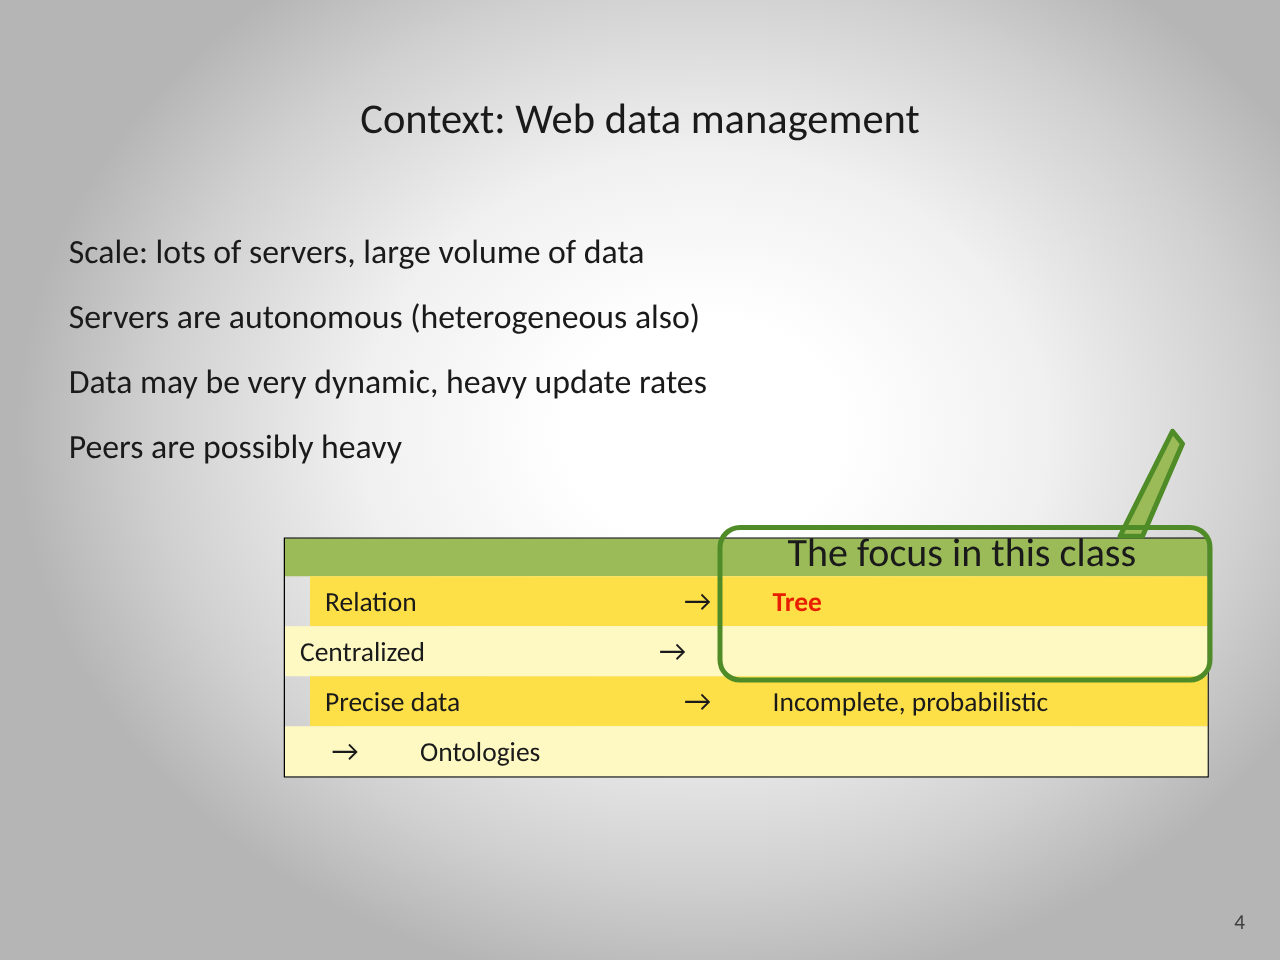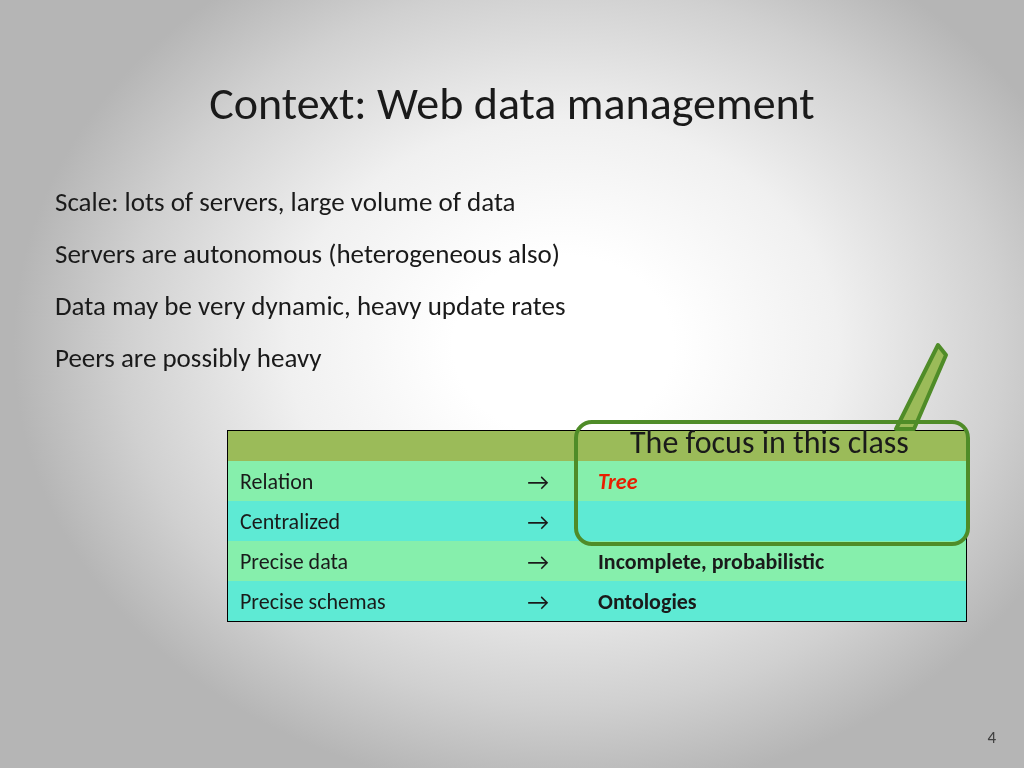--- a/index.html
+++ b/index.html
@@ -10,21 +10,21 @@
       background: radial-gradient(ellipse 550px 450px at 55% 45%, #ffffff 0%, #ffffff 20%, #f0f0f0 50%, #d0d0d0 80%, #b5b5b5 100%);
       position: relative;
       overflow: hidden;
     }
     .title {
       position: absolute;
       top: 75px;
       left: 0;
       right: 0;
       text-align: center;
-      font-size: 46px;
+      font-size: 34px;
       font-weight: 400;
       color: #1a1a1a;
     }
     .bullets {
       position: absolute;
       top: 185px;
       left: 55px;
       right: 42px;
     }
     .bullet {
@@ -46,45 +46,43 @@
       height: 30px;
     }
     .table-header .col1 { width: 262px; }
     .table-header .col2 { width: 96px; }
     .table-header .col3 { flex: 1; }
     .table-row {
       display: flex;
       height: 40px;
       align-items: center;
     }
-    .table-row.odd { background: #86efac; }
-    .table-row.even { background: #5eead4; }
+    .table-row.odd { background: #fde047; margin-left: 20px; }
+    .table-row.even { background: #fef9c3; }
     .col1 {
       width: 262px;
       padding-left: 12px;
       font-size: 22px;
       color: #1a1a1a;
     }
     .col2 {
       width: 96px;
       text-align: center;
       font-size: 24px;
       color: #1a1a1a;
     }
     .col3 {
       flex: 1;
       padding-left: 12px;
       font-size: 22px;
       color: #1a1a1a;
-      font-weight: bold;
     }
     .highlight {
       color: #e81e00;
       font-weight: bold;
-      font-style: italic;
     }
     .callout-box {
       position: absolute;
       top: 420px;
       left: 574px;
       width: 396px;
       height: 126px;
       border: 4px solid #4f8c28;
       border-radius: 18px;
       pointer-events: none;
@@ -140,21 +138,20 @@
   <div class="table-row even">
     <div class="col1">Centralized</div>
     <div class="col2">→</div>
   </div>
   <div class="table-row odd">
     <div class="col1">Precise data</div>
     <div class="col2">→</div>
     <div class="col3">Incomplete, probabilistic</div>
   </div>
   <div class="table-row even">
-    <div class="col1">Precise  schemas</div>
     <div class="col2">→</div>
     <div class="col3">Ontologies</div>
   </div>
 </div>
 
 <svg class="callout-tail" viewBox="0 0 70 90">
   <path d="M 6 88 L 48 4 L 56 14 L 24 88 Z" fill="#9bbb59" stroke="#4f8c28" stroke-width="4" stroke-linejoin="round"></path>
 </svg>
 
 <div class="callout-box"></div>

